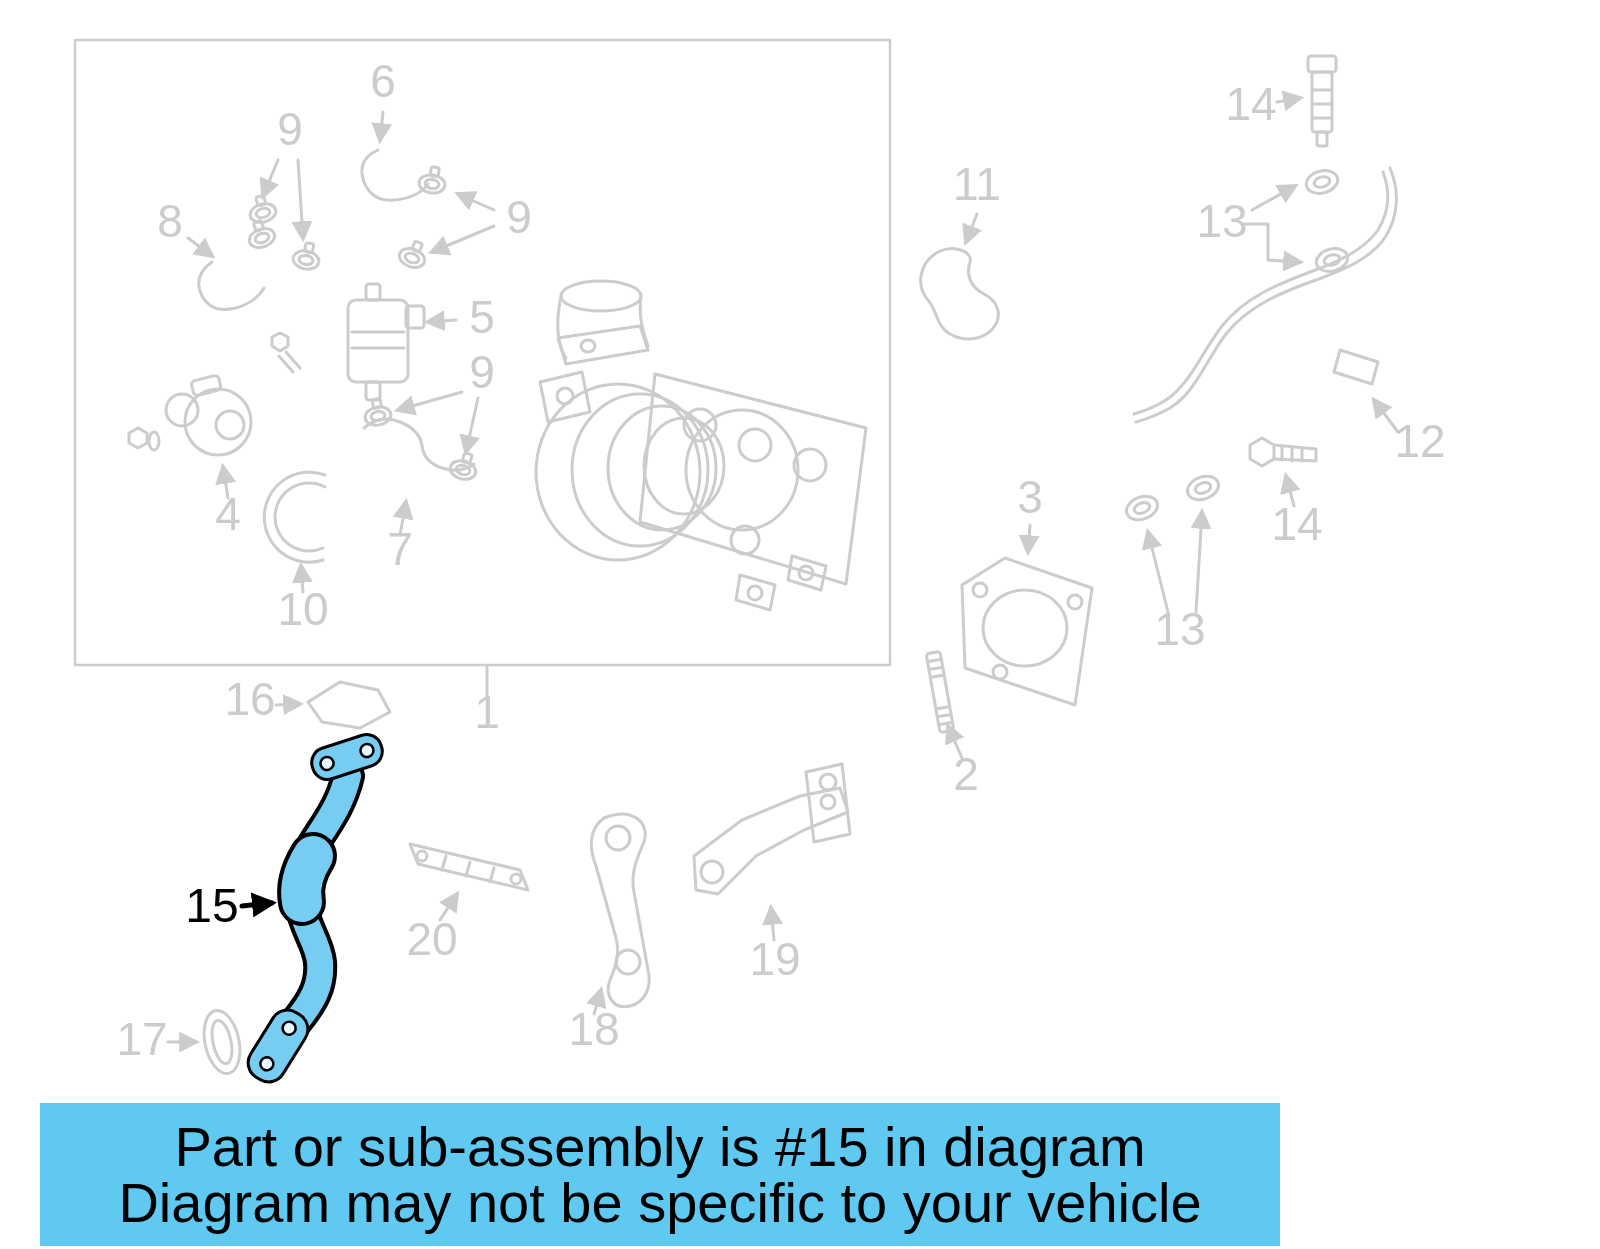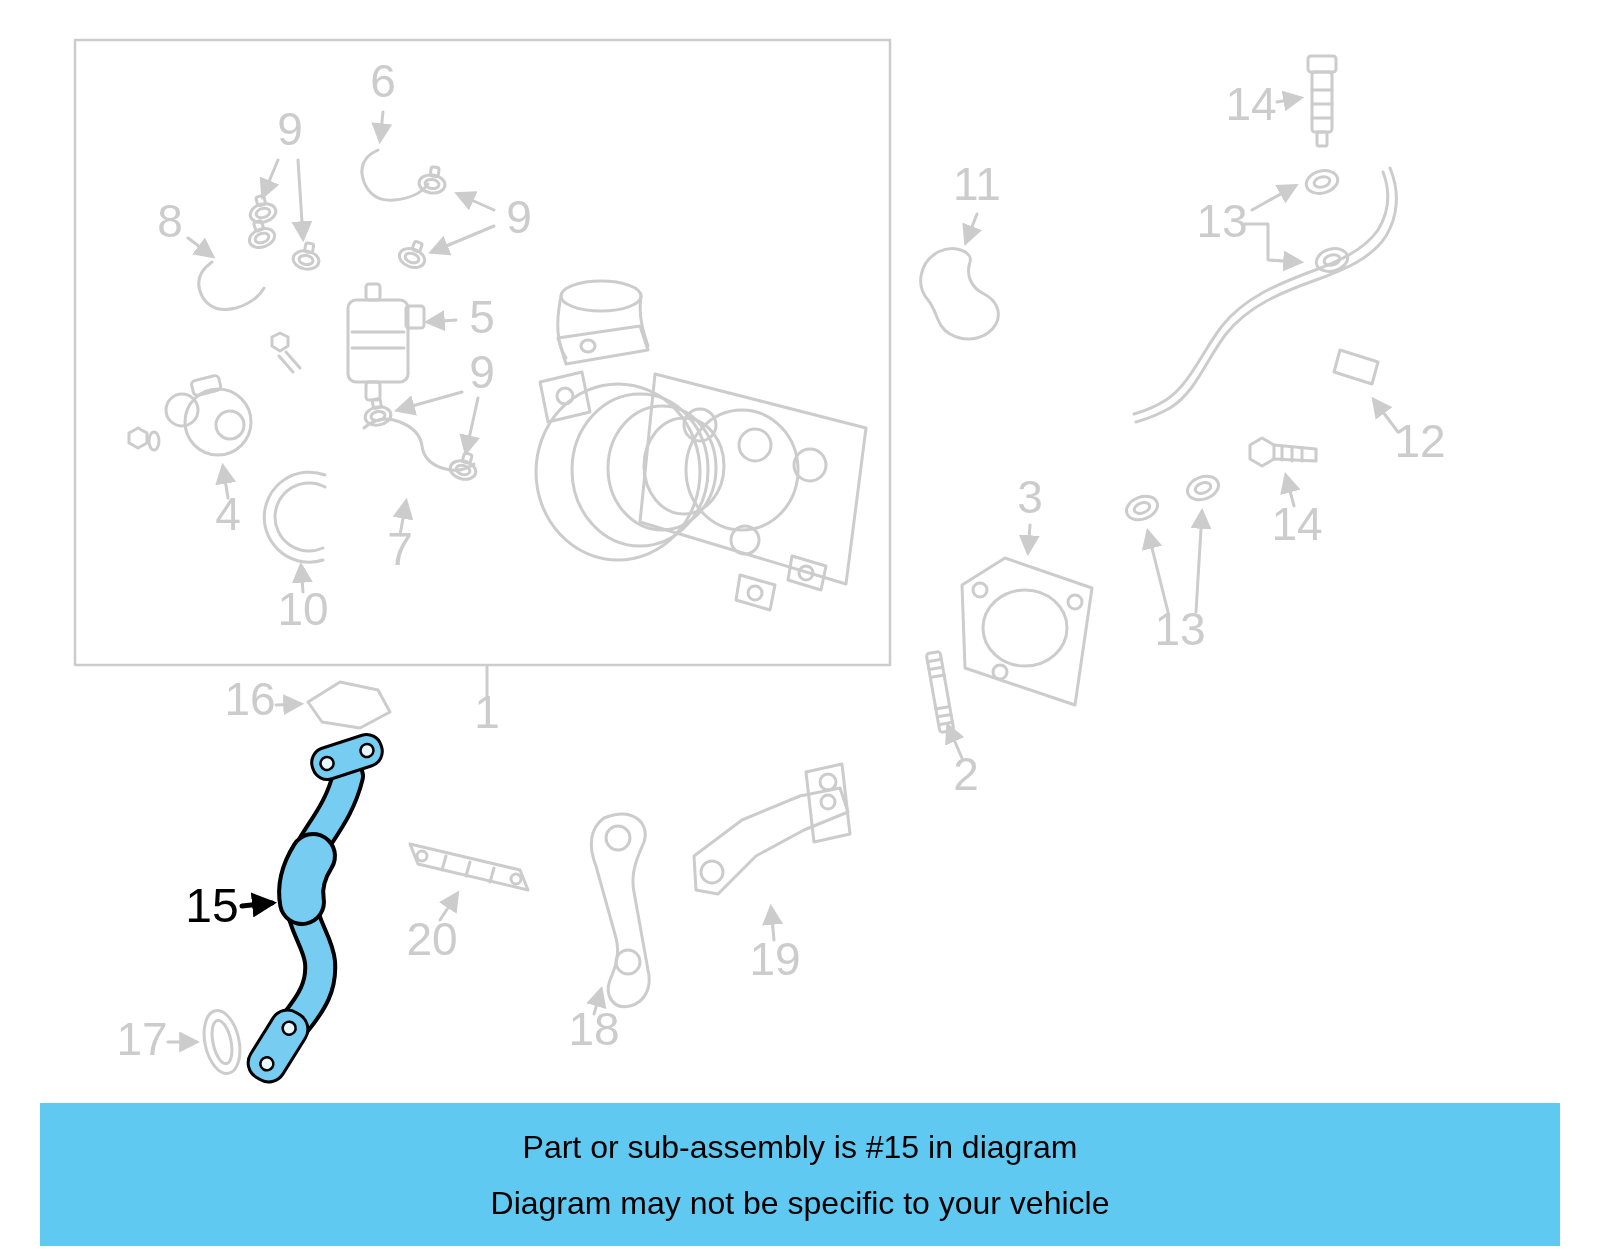--- a/index.html
+++ b/index.html
@@ -24,24 +24,24 @@
   .arrow-dark{stroke:var(--label-dark);stroke-width:5;fill:none;stroke-linecap:round;}
   
   .hl-pipe-outline{stroke:#000000;fill:none;stroke-width:34;stroke-linecap:round;stroke-linejoin:round;}
   .hl-pipe-fill{stroke:var(--highlight-fill);fill:none;stroke-width:26;stroke-linecap:round;stroke-linejoin:round;}
   .hl-sleeve-outline{stroke:#000000;fill:none;stroke-width:48;stroke-linecap:round;}
   .hl-sleeve-fill{stroke:var(--highlight-fill);fill:none;stroke-width:40;stroke-linecap:round;}
   .hl-shape{fill:var(--highlight-fill);stroke:#000000;stroke-width:3;}
   .hl-hole{fill:var(--highlight-hole);stroke:#000000;stroke-width:2.5;}
   
   .banner{
-    position:absolute;left:40px;top:1103px;width:1520px;height:143px;
+    position:absolute;left:40px;top:1103px;width:1240px;height:143px;
     background:var(--banner-bg);color:var(--banner-text);
     display:flex;flex-direction:column;align-items:center;justify-content:center;
-    font-size:32px;line-height:56px;text-align:center;
+    font-size:56px;line-height:56px;text-align:center;
   }
 </style>
 </head>
 <body>
 
 <div class="stage">
 
   <svg class="diagram-svg" width="1600" height="1249" viewBox="0 0 1600 1249">
     <defs>
       <marker id="arr-g" viewBox="0 0 10 10" refX="8" refY="5" markerWidth="7" markerHeight="7" orient="auto-start-reverse">

